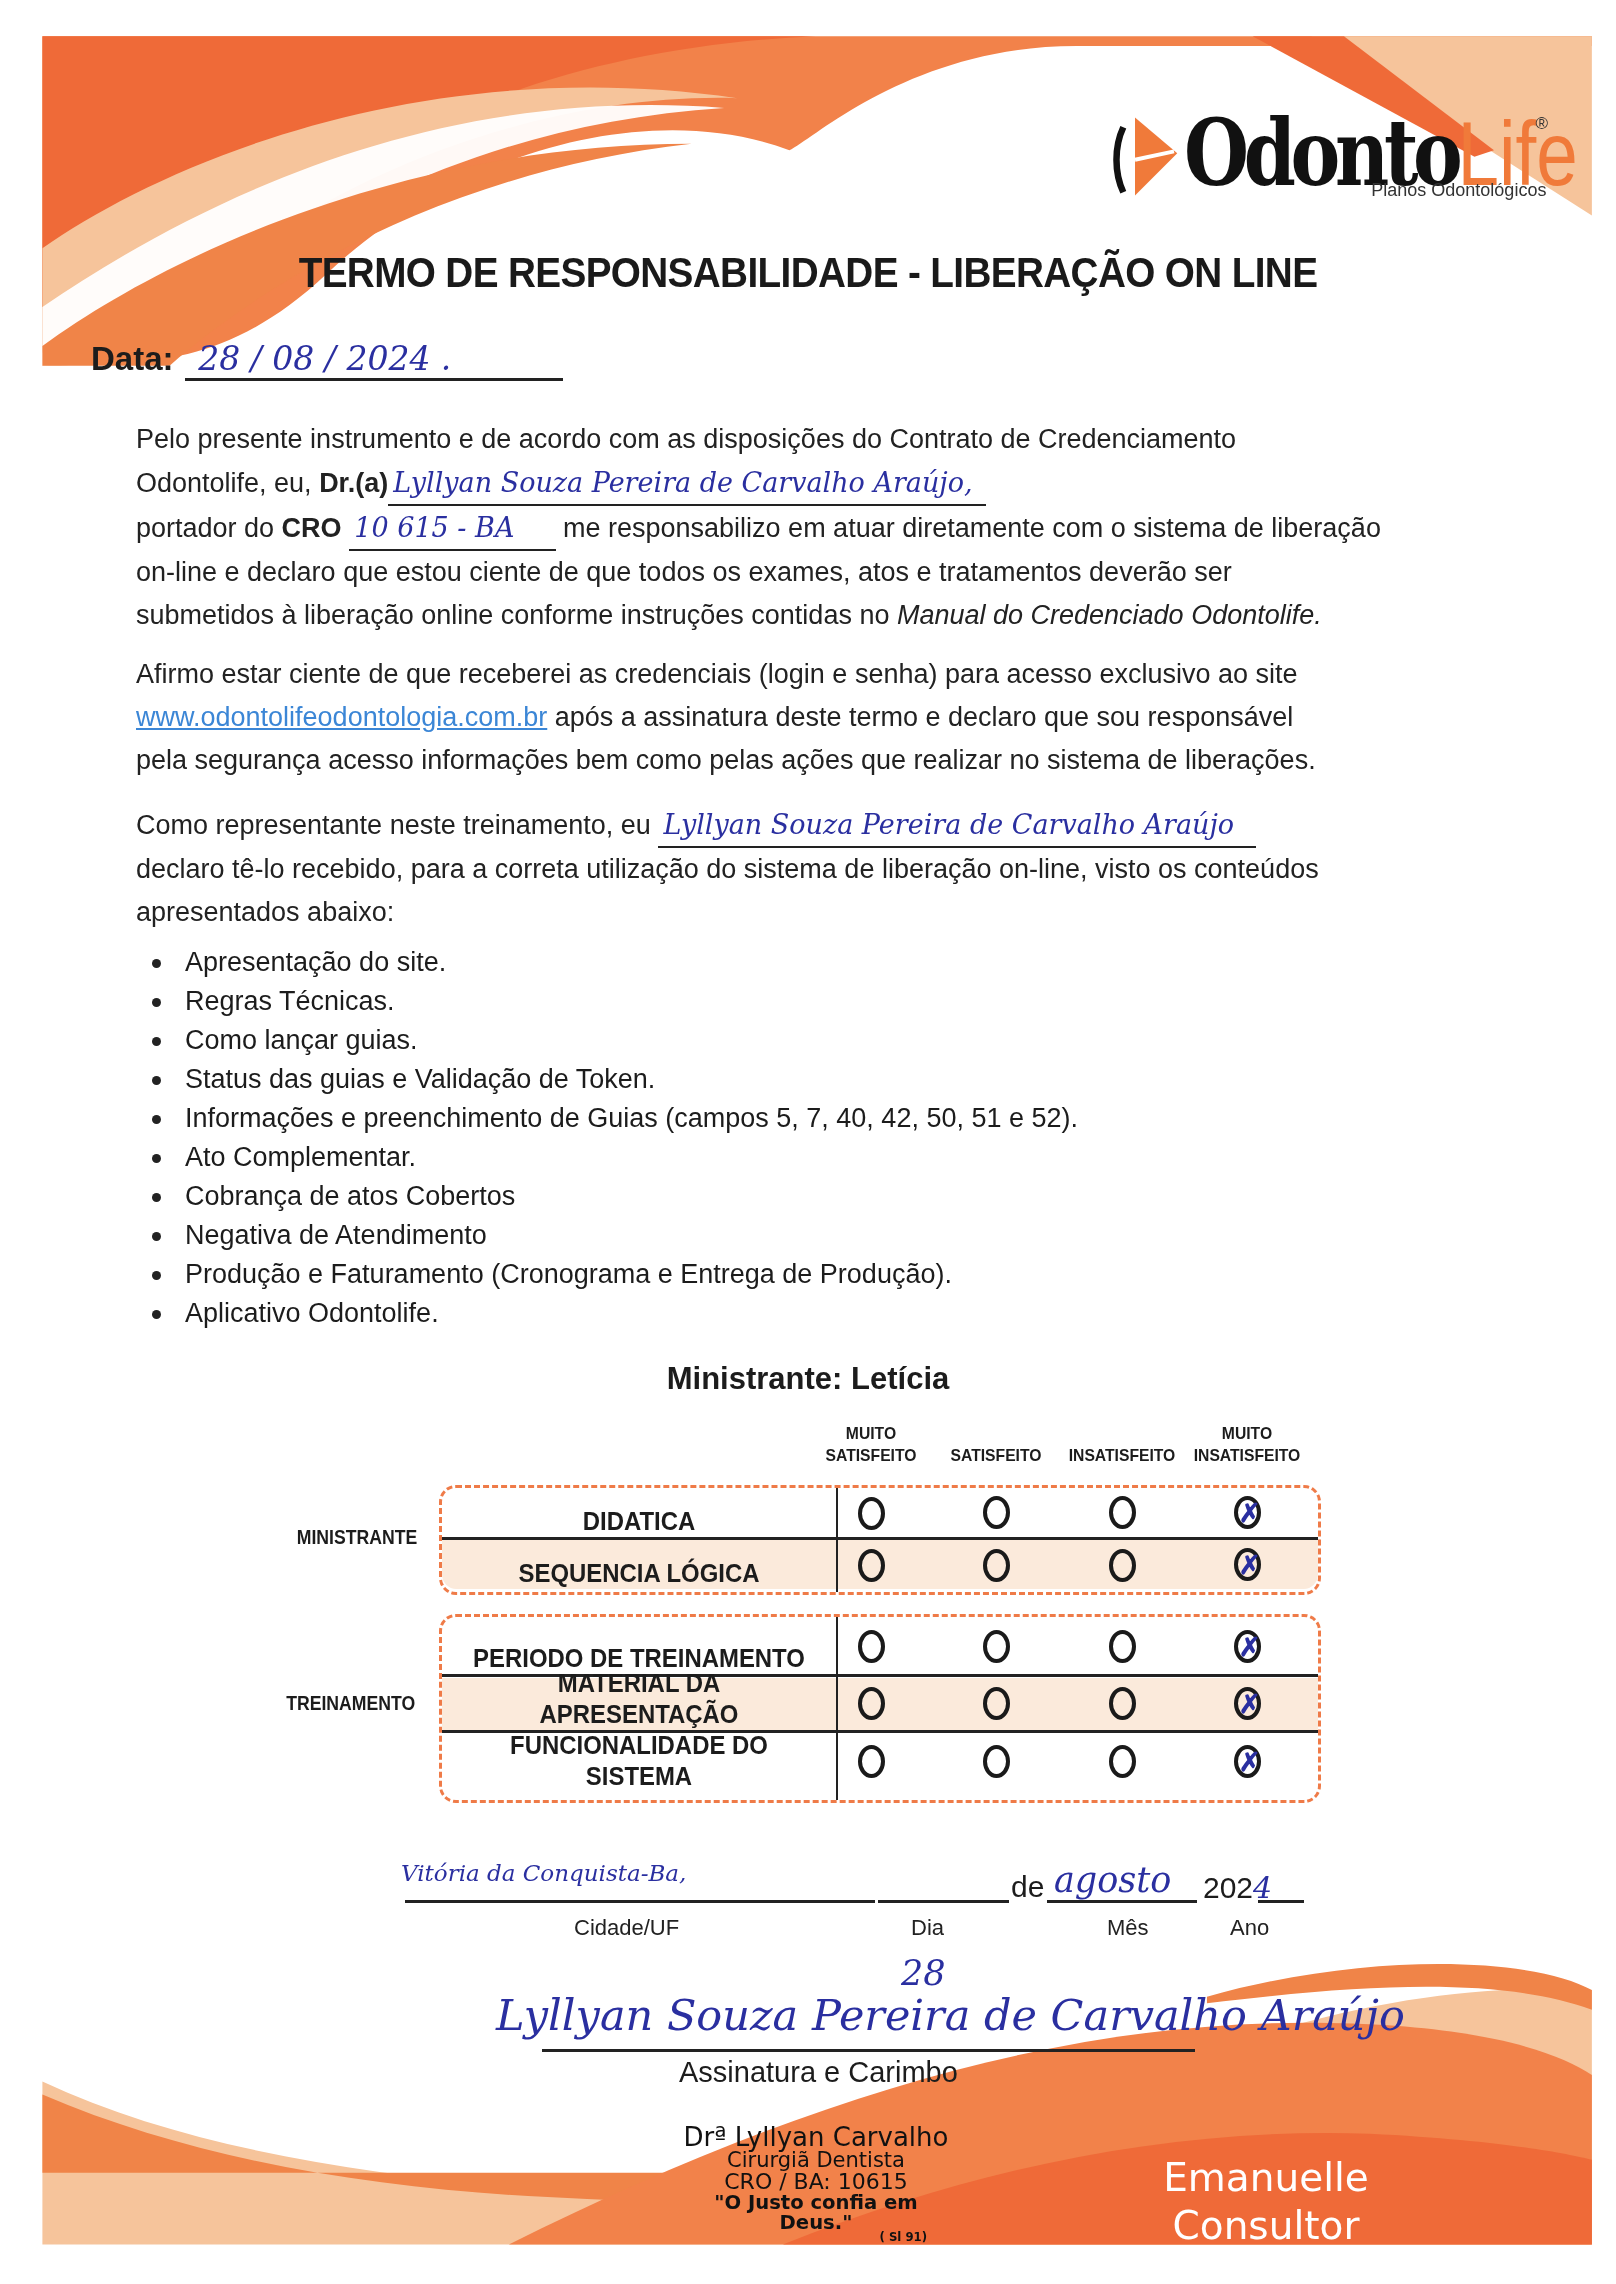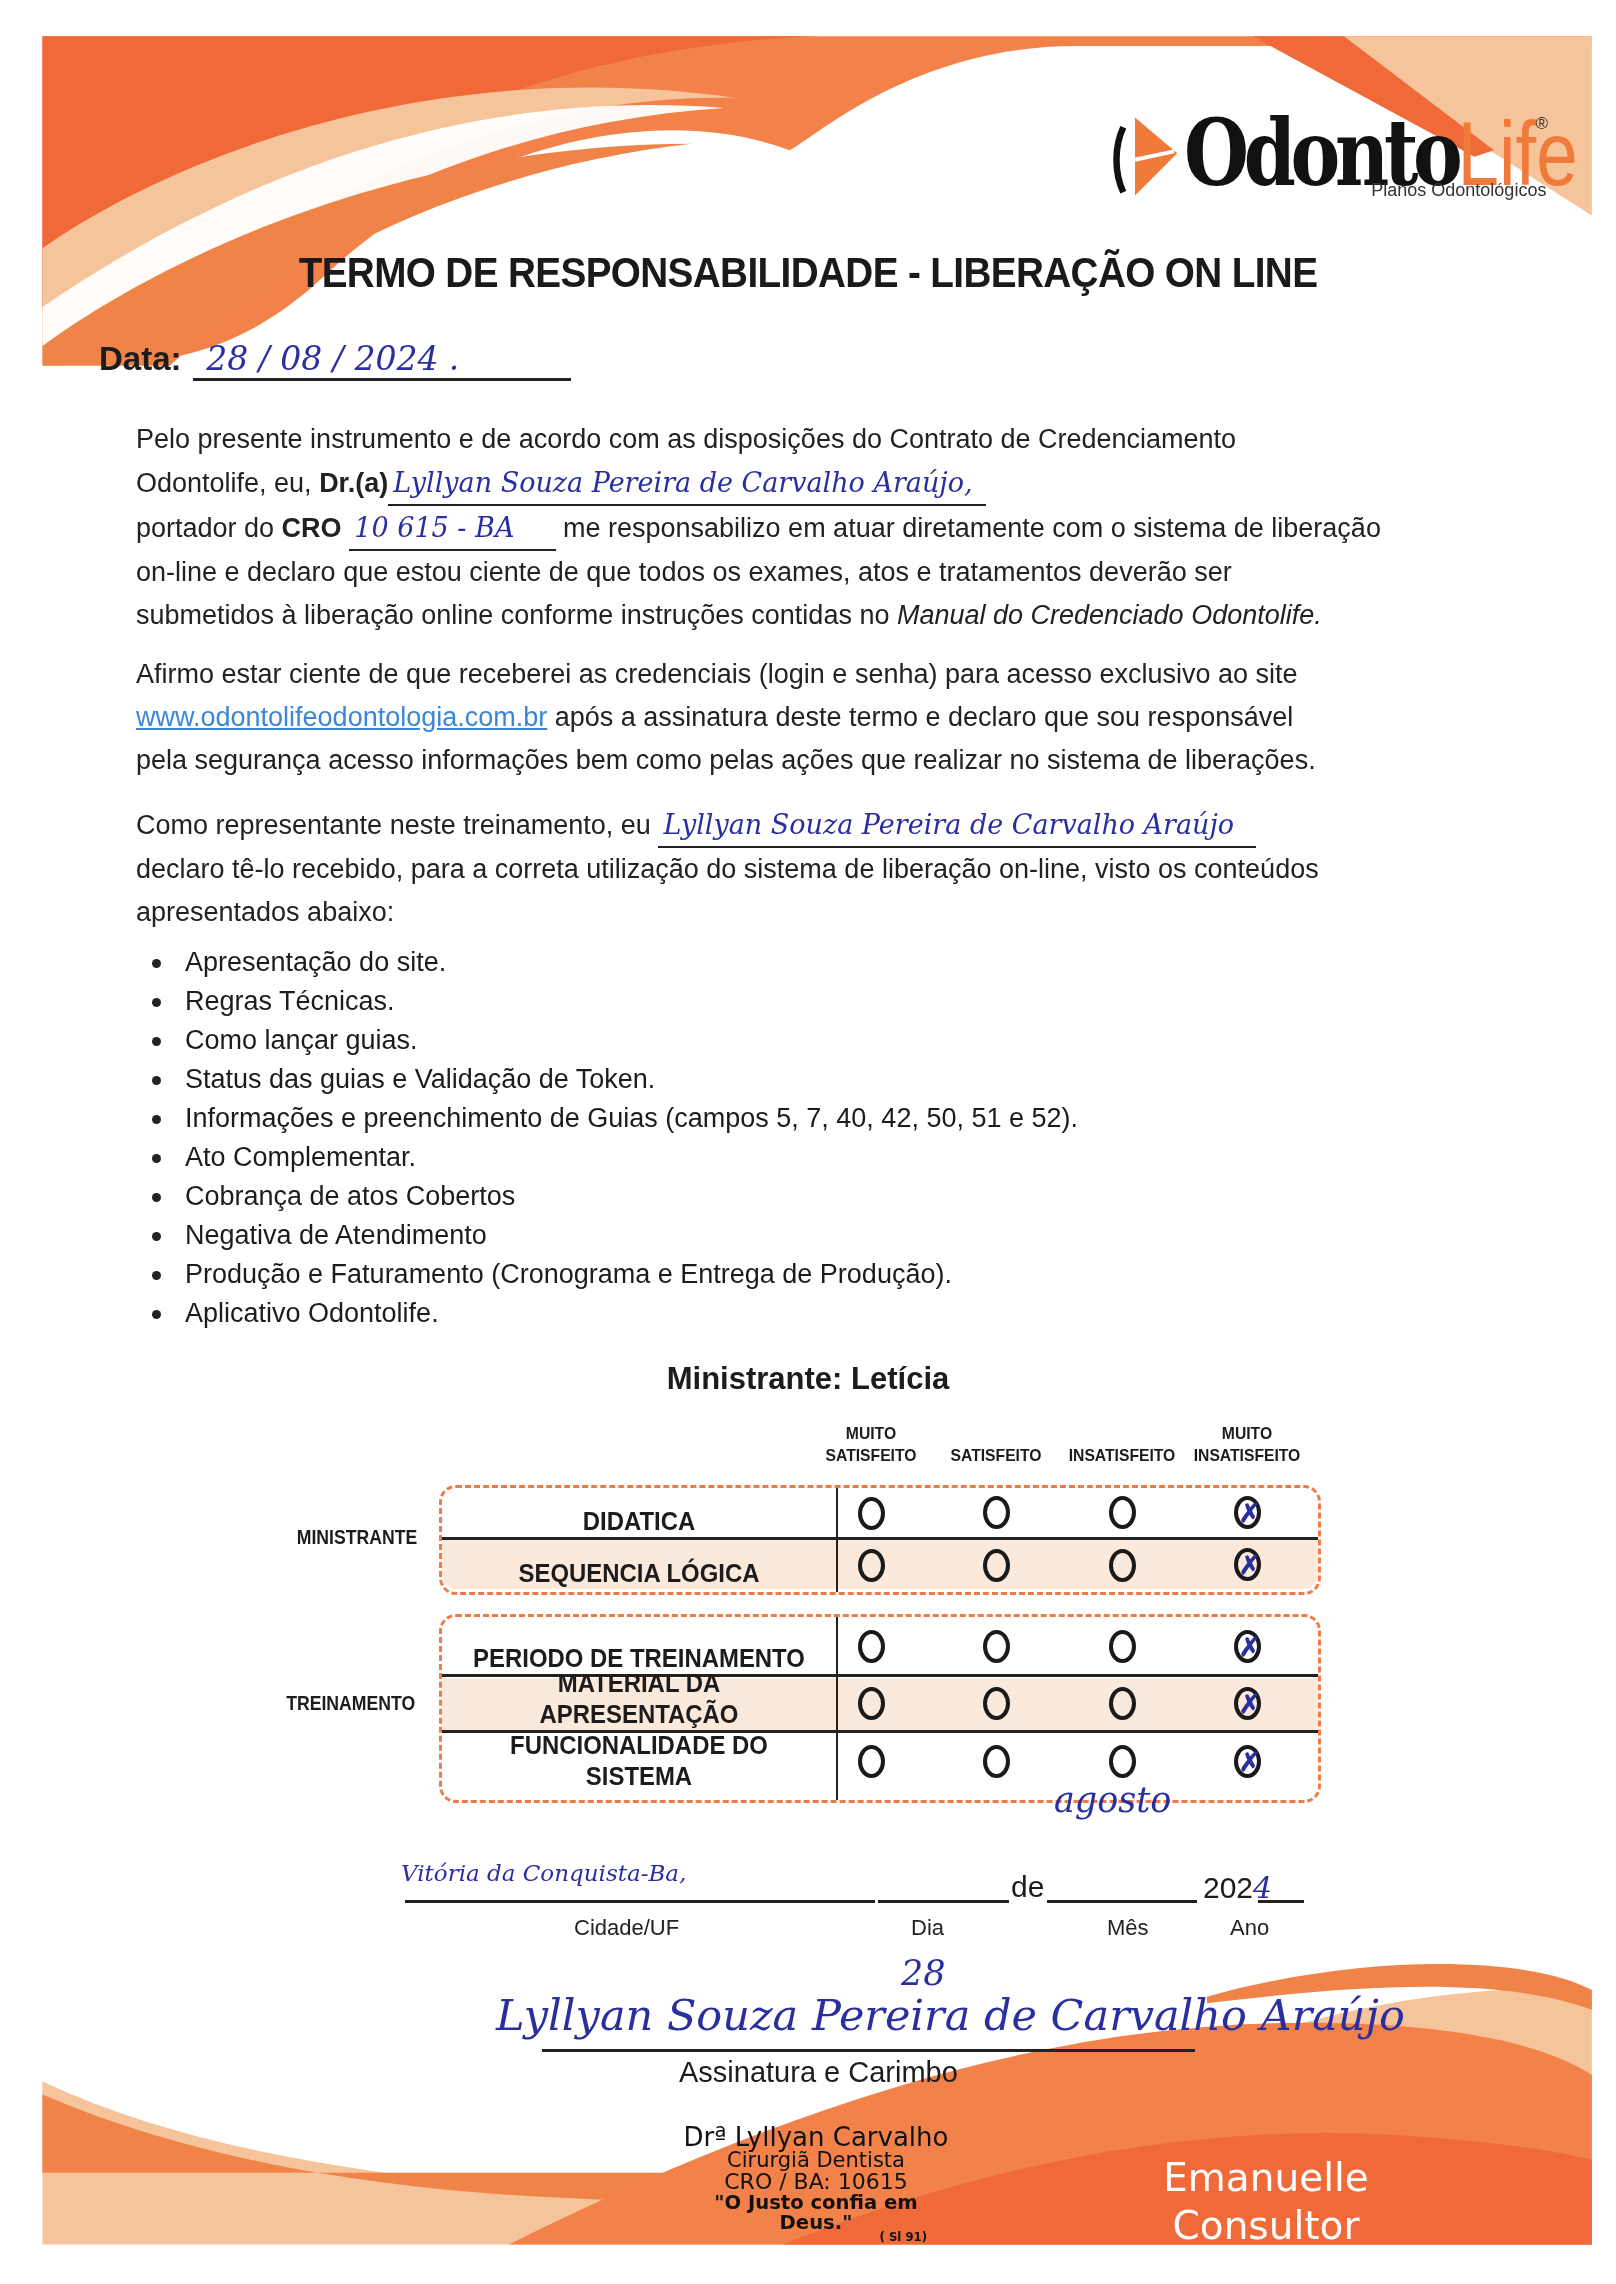--- a/index.html
+++ b/index.html
@@ -12,21 +12,21 @@
   
   .logo { left:1109px; top:98px; width:457px; height:111px; }
   .logo-mark { position:absolute; left:0; top:13px; width:78px; height:91px; }
   .logo-word { position:absolute; left:75px; top:0; font-family:"DejaVu Serif", serif; font-weight:bold; font-size:91px; letter-spacing:-6.5px; color:#111; line-height:111px; transform:scaleX(0.82); transform-origin:left center; }
   .logo-life { color:#f07a3a; font-family:"Liberation Sans", sans-serif; font-weight:normal; letter-spacing:0; }
   .logo-reg { position:absolute; right:18px; top:15.7px; font-size:17px; color:#333; }
   .logo-sub { position:absolute; right:19.6px; top:82px; font-size:18px; color:#333; font-family:"Liberation Sans Narrow","Liberation Sans", sans-serif; }
 
   .title { left:0; width:1616px; top:248px; text-align:center; font-weight:bold; font-size:43px; letter-spacing:-0.7px; color:#1a1a1a; transform:scaleX(0.9); }
 
-  .date-row { left:99px; top:339px; font-size:33px; font-weight:bold; }
+  .date-row { left:91px; top:339px; font-size:33px; font-weight:bold; }
   .date-line { display:inline-block; min-width:365px; border-bottom:3.3px solid #222; margin-left:11.7px; text-align:left; padding-left:13px; }
   .hand { font-family:"DejaVu Serif", serif; font-style:italic; color:#2a2fa0; font-weight:normal; }
 
   .para { left:136px; width:1383px; font-size:27px; line-height:43px; color:#222;margin-top:7px; }
   .para b { font-weight:bold; }
   .fill { display:inline-block; border-bottom:2.6px solid #222; padding:0 5.2px; }
   .link { color:#3b86d6; text-decoration:underline; }
   .it { font-style:italic; }
 
   .bullets { left:147px; top:943px; list-style:none; margin:0; padding:0; font-size:27px; line-height:39px; }
@@ -209,21 +209,21 @@
   <div class="circle" style="left:792px; top:128px;">
       <span class="check" style="left:0.7px; top:0;">✗</span>
     </div>
 </div>
 
 <div class="abs hand" style="left:401px; top:1860px; font-size:23px;">Vitória da Conquista-Ba,</div>
 <div class="uline" style="left:405px; top:1900px; width:470px;"></div>
 <div class="abs hand" style="left:901px; top:1953px; font-size:35px;">28</div>
 <div class="uline" style="left:878px; top:1900px; width:131px;"></div>
 <div class="abs" style="left:1011px; top:1870px; font-size:30px;">de</div>
-<div class="abs hand" style="left:1054px; top:1780px; font-size:35px;">agosto</div>
+<div class="abs hand" style="left:1054px; top:1860px; font-size:35px;">agosto</div>
 <div class="uline" style="left:1047px; top:1900px; width:150px;"></div>
 <div class="abs" style="left:1203px; top:1870px; font-size:30px;"><span>202</span><span class="hand">4</span></div>
 <div class="uline" style="left:1258px; top:1900px; width:46px;"></div>
 <div class="abs small-lbl" style="left:574px; top:1915px;">Cidade/UF</div>
 <div class="abs small-lbl" style="left:911px; top:1915px;">Dia</div>
 <div class="abs small-lbl" style="left:1107px; top:1915px;">Mês</div>
 <div class="abs small-lbl" style="left:1230px; top:1915px;">Ano</div>
 
 <div class="abs sig">Lyllyan Souza Pereira de Carvalho Araújo</div>
 <div class="abs sig-line"></div>

